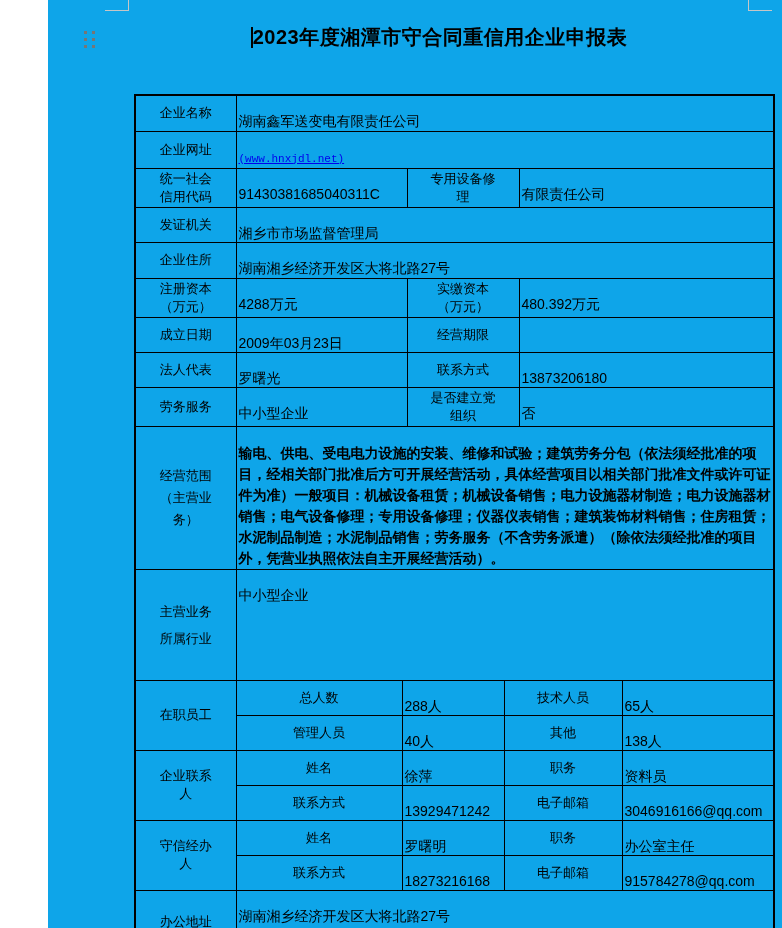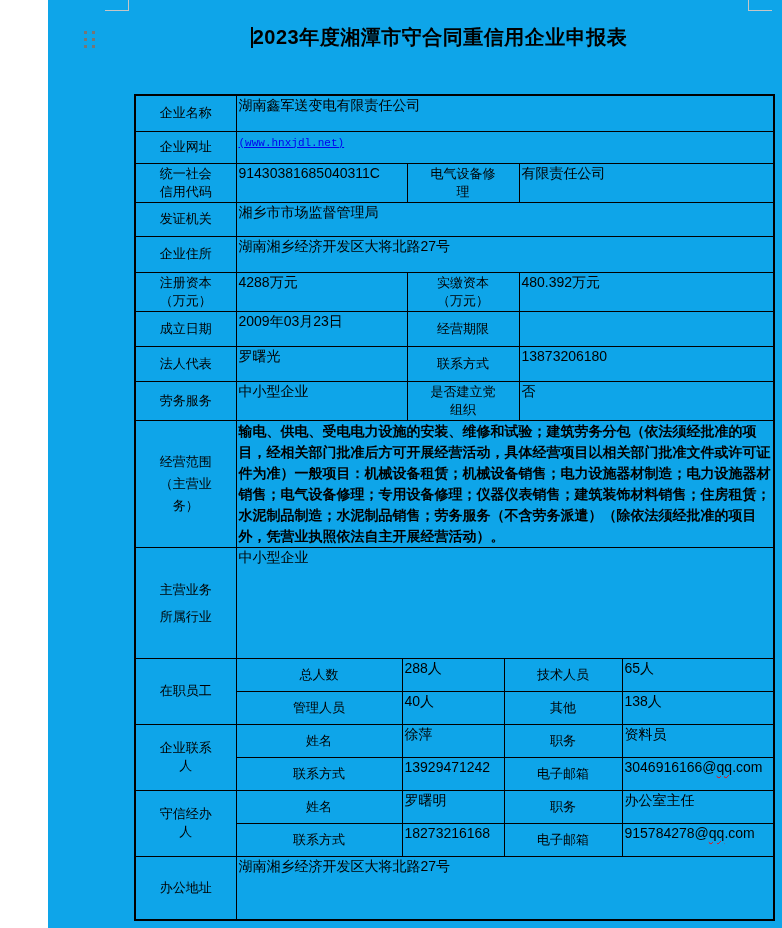--- a/index.html
+++ b/index.html
@@ -24,21 +24,21 @@
   .caret { display:inline-block; width:2px; height:21px; background:#000;
            vertical-align:-4px; margin-right:0; }
   h1.doc-title { display:inline; font-size:20px; font-weight:bold; letter-spacing:0.5px; }
 
   
   table.form { position:absolute; left:86px; top:94px; width:639px;
                border-collapse:collapse; table-layout:fixed;
                border:2px solid #000; }
   td { border:1px solid #000; overflow:hidden; }
   td.lbl { text-align:center; vertical-align:middle; font-size:13px; padding:1px 18px; }
-  td.val { text-align:left; vertical-align:top; font-size:14px; padding:0 2px 0 2px; line-height:18px; }
+  td.val { text-align:left; vertical-align:top; font-size:14px; padding:16px 2px 0 2px; line-height:18px; }
   td.scope { line-height:21px;font-weight:bold; }
   .two-line { line-height:22px;font-family:Liberation Serif, serif; }
   .two-line.wide { line-height:27px; }
   a.weblink { color:#0000ee; text-decoration:underline;
               font-family:"Liberation Mono","DejaVu Sans Mono",monospace; font-size:11px; }
   .spell-bad { text-decoration:underline; text-decoration-style:wavy;
                text-decoration-color:#ff0000; text-decoration-thickness:1px; text-underline-offset:2px; }
 </style>
 </head>
 <body>
@@ -79,21 +79,21 @@
     </tr>
 
     <tr style="height:32px">
       <td class="lbl">企业网址</td>
       <td class="val" colspan="6"><a href="#" class="weblink">(www.hnxjdl.net)</a></td>
     </tr>
 
     <tr style="height:36px">
       <td class="lbl">统一社会信用代码</td>
       <td class="val" colspan="2">91430381685040311C</td>
-      <td class="lbl" colspan="2">电气设备修理</td>
+      <td class="lbl" colspan="2">专用设备修理</td>
       <td class="val" colspan="2">有限责任公司</td>
     </tr>
 
     <tr style="height:34px">
       <td class="lbl">发证机关</td>
       <td class="val" colspan="6">湘乡市市场监督管理局</td>
     </tr>
 
     <tr style="height:36px">
       <td class="lbl">企业住所</td>

